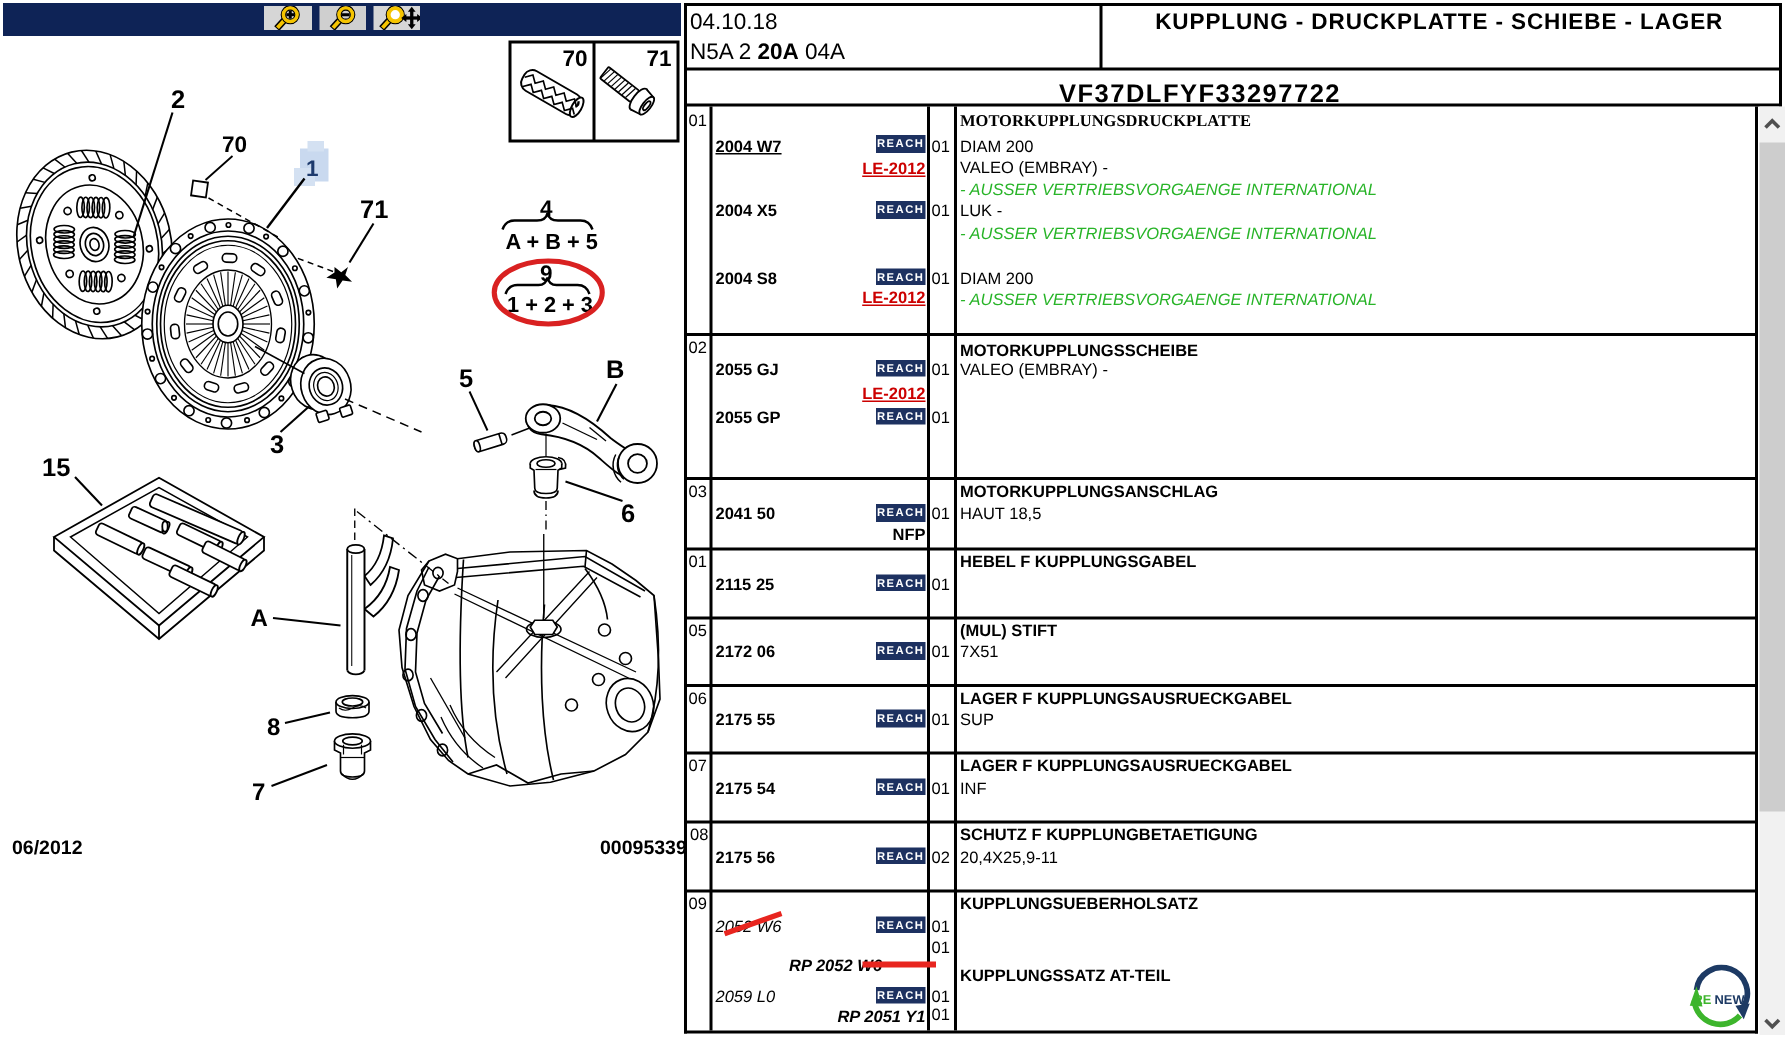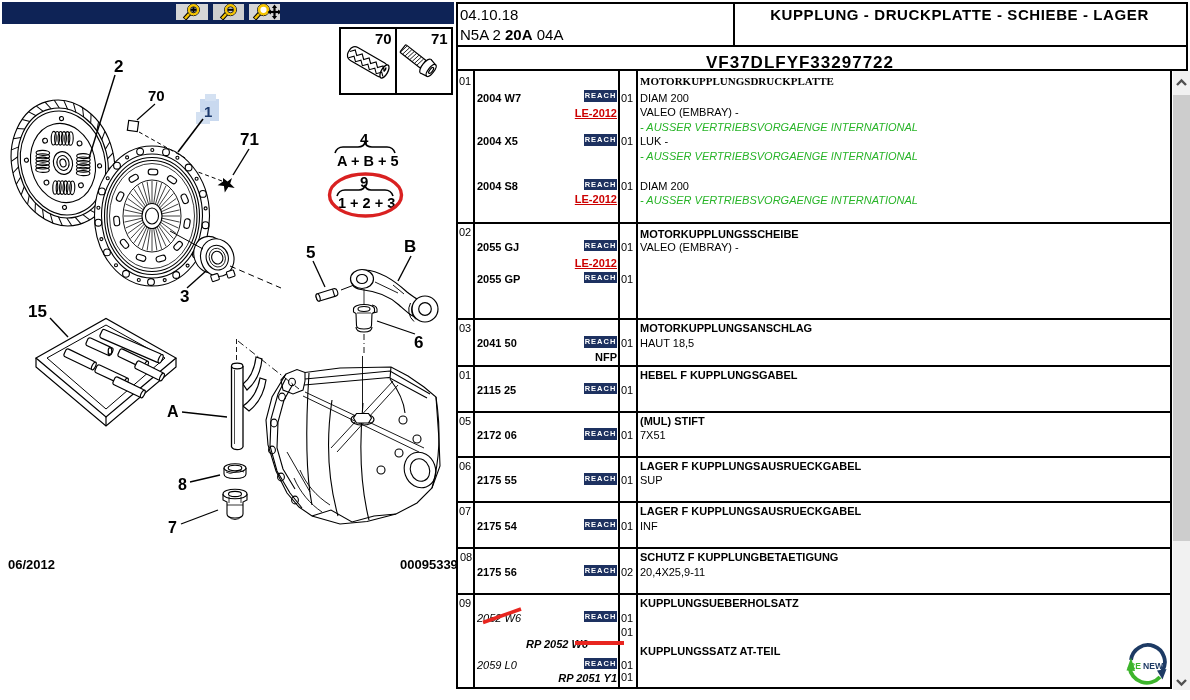--- a/index.html
+++ b/index.html
@@ -548,21 +548,21 @@
 
 <div class="hdr" style="left:460px;top:6px">04.10.18</div>
 <div class="hdr" style="left:460px;top:25.5px">N5A 2 <b>20A</b> 04A</div>
 
 <div class="hdr b" style="left:733px;top:6px;width:453px;text-align:center;font-weight:bold;letter-spacing:0.6px">KUPPLUNG - DRUCKPLATTE - SCHIEBE - LAGER</div>
 
 <div class="abs" style="left:456px;top:53px;width:688px;text-align:center;font-size:17px;font-weight:bold;letter-spacing:1px">VF37DLFYF33297722</div>
 
 <div class="t" style="left:459px;top:75px;">01</div>
 <div class="t b" style="left:640px;top:75px;font-family:Liberation Serif, serif;">MOTORKUPPLUNGSDRUCKPLATTE</div>
-<div class="t b" style="left:477px;top:91.5px;">2004 W7</div>
+<div class="t b" style="left:477px;top:91.5px;text-decoration:underline;">2004 W7</div>
 <div class="reach" style="left:584px;top:90px">REACH</div>
 <div class="t" style="left:621px;top:91.5px;">01</div>
 <div class="t" style="left:640px;top:91.5px;">DIAM 200</div>
 <div class="t" style="left:640px;top:106px;">VALEO (EMBRAY) -</div>
 <div class="t b red u" style="left:497px;top:107px;width:120px;text-align:right">LE-2012</div>
 <div class="t grn" style="left:640px;top:120.5px;">- AUSSER VERTRIEBSVORGAENGE INTERNATIONAL</div>
 <div class="t b" style="left:477px;top:135px;">2004 X5</div>
 <div class="reach" style="left:584px;top:134px">REACH</div>
 <div class="t" style="left:621px;top:135px;">01</div>
 <div class="t" style="left:640px;top:135px;">LUK -</div>

